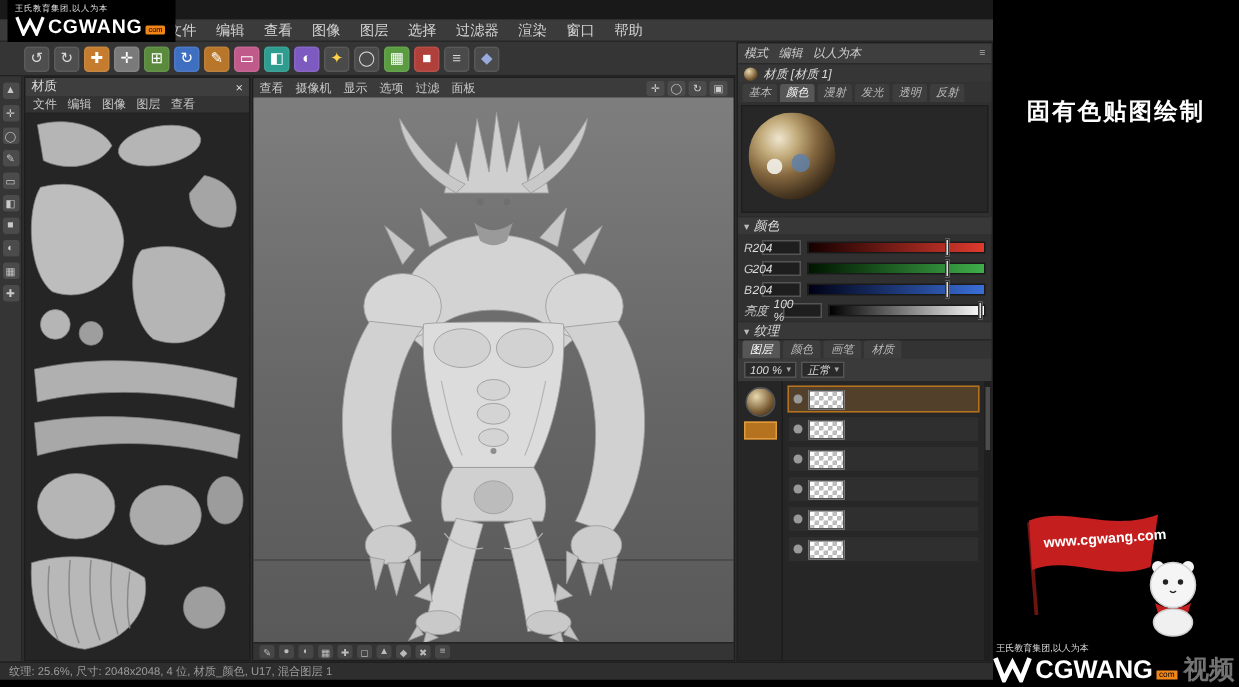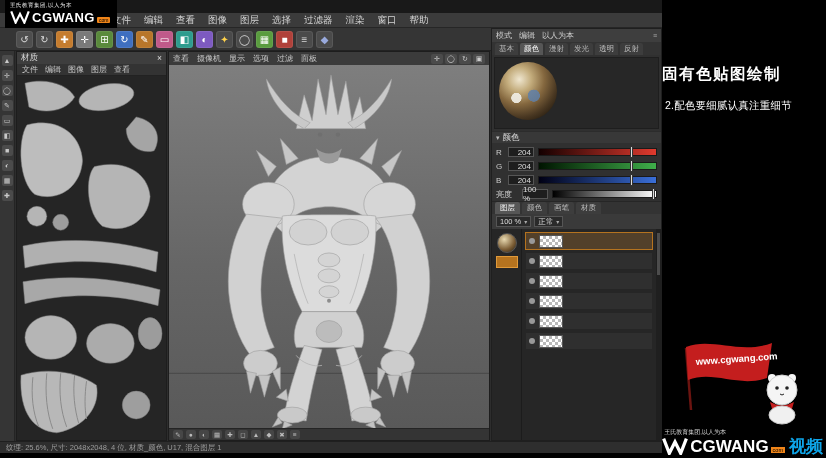--- a/index.html
+++ b/index.html
@@ -26,42 +26,42 @@
   .vp-menu{height:13px;background:#3b3b3b;display:flex;align-items:center;font-size:8px;color:#c7c7c7;padding:0 4px;justify-content:space-between;}
   .vp-menu-items{display:flex;gap:8px;}
   .vp-corner{display:flex;gap:2px;}
   .vicon{width:12px;height:10px;background:#4b4b4b;border-radius:2px;color:#ccc;font-size:7px;display:flex;align-items:center;justify-content:center;}
   .vp-canvas{position:absolute;left:0;top:13px;right:0;bottom:12px;background:linear-gradient(#7e7e7e,#666 55%,#595959);overflow:hidden;}
   .vp-canvas svg{width:100%;height:100%;display:block;}
   .vp-bottom{position:absolute;left:0;bottom:0;width:100%;height:12px;background:#343434;border-top:1px solid #242424;display:flex;gap:3px;align-items:center;padding-left:4px;}
   .bicon{width:10px;height:9px;background:#464646;border-radius:2px;color:#bbb;font-size:6.5px;display:flex;align-items:center;justify-content:center;}
 
   
-  .right-panel{position:absolute;left:491px;top:28px;width:171px;height:413px;background:#303030;border:1px solid #1f1f1f;display:flex;flex-direction:column;}
+  .right-panel{position:absolute;left:491px;top:28px;width:171px;height:413px;background:#303030;border:1px solid #1f1f1f;display:flex;flex-direction:column;font-style:italic;}
   .rp-header{height:13px;background:#3e3e3e;display:flex;justify-content:space-between;align-items:center;font-size:8px;color:#cfcfcf;padding:0 4px;flex:none;}
   .rp-htabs{display:flex;gap:7px;}
   .hic{color:#aaa;font-size:7px;}
   .rp-bc{height:13px;display:flex;align-items:center;gap:4px;font-size:8px;color:#ddd;background:#363636;border-top:1px solid #2a2a2a;padding:0 4px;flex:none;}
   .bc-icon{width:9px;height:9px;border-radius:50%;background:radial-gradient(circle at 35% 30%,#e8d9b0,#7a5c34 60%,#241c10);flex:none;}
   .rp-tabs{height:13px;display:flex;align-items:flex-end;gap:2px;padding:0 3px;background:#333;font-size:7.5px;color:#bbb;flex:none;}
   .rp-tab{padding:1px 4px;background:#3d3d3d;border-radius:2px 2px 0 0;}
   .rp-tab.active{background:#565656;color:#fff;}
   .rp-preview{height:72px;background:#272727;border:1px solid #1e1e1e;margin:2px;display:flex;align-items:flex-start;padding:4px;flex:none;}
   .mat-sphere{width:58px;height:58px;border-radius:50%;flex:none;
     background:
       radial-gradient(circle at 60% 58%, rgba(96,128,168,.85) 0 12%, rgba(96,128,168,0) 13%),
       radial-gradient(circle at 30% 62%, rgba(242,240,232,.9) 0 9%, rgba(242,240,232,0) 10%),
       radial-gradient(circle at 35% 30%, #efe6cf 0%, #c3ac7c 22%, #85683f 45%, #4a3822 68%, #1f170d 88%);}
   .rp-sec{height:12px;display:flex;align-items:center;gap:3px;font-size:8.5px;color:#ddd;padding:0 4px;background:#383838;border-top:1px solid #2c2c2c;flex:none;}
   .tri{font-size:7px;color:#bbb;}
   .rgb-list{padding:2px 4px 0;flex:none;}
   .rgb-row{display:flex;align-items:center;gap:4px;height:14px;}
   .ch-label{width:8px;font-size:8px;color:#ccc;flex:none;}
   .ch-label.wide{width:22px;}
-  .ch-value{width:26px;height:10px;background:#1e1e1e;border:1px solid #555;font-size:8px;color:#ddd;display:flex;align-items:center;justify-content:flex-end;padding-right:2px;flex:none;}
+  .ch-value{width:26px;height:10px;background:#1e1e1e;border:1px solid #555;font-size:8px;color:#ddd;display:flex;align-items:center;justify-content:flex-end;padding-right:18px;flex:none;}
   .ch-slider{flex:1;height:8px;border:1px solid #1a1a1a;position:relative;background:linear-gradient(90deg,#000,#fff);}
   .ch-handle{position:absolute;top:-3px;left:78%;width:3px;height:12px;background:#ddd;border:1px solid #333;}
   .bright{padding:0 4px;flex:none;}
   .tex-row{display:flex;align-items:center;gap:3px;padding:2px 4px;height:16px;flex:none;}
   .tex-thumb{width:14px;height:11px;border:1px solid #555;flex:none;}
   .tex-file{flex:1;height:11px;background:#1e1e1e;border:1px solid #555;font-size:7.5px;color:#ccc;display:flex;align-items:center;padding-left:3px;overflow:hidden;white-space:nowrap;}
   .tex-mip{width:32px;height:11px;background:#454545;border:1px solid #555;font-size:7.5px;color:#ddd;display:flex;align-items:center;justify-content:space-between;padding:0 2px;flex:none;}
   .dd{font-size:6px;color:#aaa;}
   .rp-ltabs{height:13px;display:flex;gap:2px;align-items:flex-end;padding:0 3px;background:#333;border-top:1px solid #262626;font-size:7.5px;color:#bbb;flex:none;}
   .rp-ltab{padding:1px 5px;background:#3d3d3d;border-radius:2px 2px 0 0;}
@@ -83,30 +83,30 @@
   .statusbar{position:absolute;left:0;bottom:0;width:100%;height:12px;background:#2e2e2e;border-top:1px solid #1f1f1f;font-size:7.5px;color:#9c9c9c;display:flex;align-items:center;padding-left:6px;white-space:nowrap;overflow:hidden;text-align:right;}
 
   
   .logo-tl{position:absolute;left:5px;top:0;background:#000;padding:2px 7px 4px 5px;z-index:20;}
   .slogan{font-size:5.5px;color:#e6e6e6;letter-spacing:.5px;white-space:nowrap;}
   .logo-row{display:flex;align-items:flex-end;gap:2px;margin-top:1px;}
   .logo-text{font-size:13px;font-weight:bold;color:#fff;letter-spacing:.5px;line-height:1;}
   .logo-com{font-size:5px;background:#f08519;color:#000;padding:0 2px;border-radius:1px;margin-bottom:1px;}
 
   .sidebar{position:absolute;left:662px;top:0;width:164px;height:458px;background:#000;}
-  .sb-title{margin-top:64px;font-size:15.5px;font-weight:bold;color:#fff;letter-spacing:1.5px;white-space:nowrap;}
+  .sb-title{margin-top:64px;text-align:center;font-size:15.5px;font-weight:bold;color:#fff;letter-spacing:1.5px;white-space:nowrap;}
   .sb-tip{margin:14px 0 0 3px;font-size:10.5px;color:#fff;letter-spacing:.2px;white-space:nowrap;}
   .sb-tip.first{margin-top:30px;}
   .mascot{position:absolute;left:4px;top:334px;width:154px;height:92px;}
   .logo-br{position:absolute;right:3px;bottom:3px;display:flex;flex-direction:column;align-items:flex-start;}
   .slogan2{font-size:6px;color:#ddd;margin-left:2px;white-space:nowrap;}
   .logo-row2{display:flex;align-items:flex-end;gap:2px;}
   .logo-text2{font-size:17px;font-weight:bold;color:#fff;line-height:1;}
   .logo-com2{font-size:5.5px;background:#f08519;color:#000;padding:0 2px;margin-bottom:2px;}
-  .logo-video{font-size:17px;color:#0ea5e9;line-height:1;margin-left:2px;font-weight:bold;}
+  .logo-video{font-size:17px;color:#737373;line-height:1;margin-left:2px;font-weight:bold;}
 </style>
 </head>
 <body>
 
 <div class="stage">
 
   <div class="app">
     <div class="titlebar"></div>
 
     <div class="menubar">
@@ -306,20 +306,24 @@
     <div class="right-panel">
       <div class="rp-header">
         <div class="rp-htabs">
 
         <span>模式</span>
             <span>编辑</span>
             <span>以人为本</span>
           </div>
         <span class="hic">≡</span>
       </div>
+      <div class="rp-bc">
+        <span class="bc-icon"></span>
+        <span>材质 [材质 1]</span>
+      </div>
       <div class="rp-tabs">
 
       <span class="rp-tab">基本</span>
           <span class="rp-tab active">颜色</span>
           <span class="rp-tab">漫射</span>
           <span class="rp-tab">发光</span>
           <span class="rp-tab">透明</span>
           <span class="rp-tab">反射</span>
         </div>
       <div class="rp-preview">
@@ -354,20 +358,24 @@
               <span class="ch-handle"></span>
             </span>
           </div>
         </div>
       <div class="rgb-row bright">
         <span class="ch-label wide">亮度</span>
         <span class="ch-value">100 %</span>
         <span class="ch-slider">
             <span class="ch-handle" style="left:96%"></span>
           </span>
+      </div>
+      <div class="rp-sec">
+        <span class="tri">▾</span>
+        <span>纹理</span>
       </div>
       <div class="rp-ltabs">
 
       <span class="rp-ltab active">图层</span>
           <span class="rp-ltab">颜色</span>
           <span class="rp-ltab">画笔</span>
           <span class="rp-ltab">材质</span>
         </div>
       <div class="rp-layerbar">
         <span class="lb-select">
@@ -429,21 +437,20 @@
       <svg width="20" height="14" viewBox="0 0 32 22">
         <path d="M2,2 L9,20 L16,6 L23,20 L30,2" fill="none" stroke="#fff" stroke-width="3.5"></path>
       </svg>
       <span class="logo-text">CGWANG</span>
       <span class="logo-com">com</span>
     </div>
   </div>
 
   <div class="sidebar">
     <div class="sb-title">固有色贴图绘制</div>
-    <div class="sb-tip">2.配色要细腻认真注重细节</div>
 
     <div class="mascot">
       <svg viewBox="0 0 154 92" width="154" height="92">
         <line x1="20" y1="14" x2="25" y2="76" stroke="#6b1410" stroke-width="2.5"></line>
         <path d="M20,13 C46,3 74,21 106,9 L101,44 C72,54 48,36 22,46 Z" fill="#c41e1e"></path>
         <text x="30" y="31" font-size="9.5" fill="#ffffff" font-weight="bold" transform="rotate(-4 30 31)">www.cgwang.com</text>
         <g>
           <circle cx="106" cy="44" r="4" fill="#f5f5f5"></circle>
           <circle cx="126" cy="44" r="4" fill="#f5f5f5"></circle>
           <circle cx="116" cy="56" r="15" fill="#f5f5f5" stroke="#cfcfcf"></circle>

